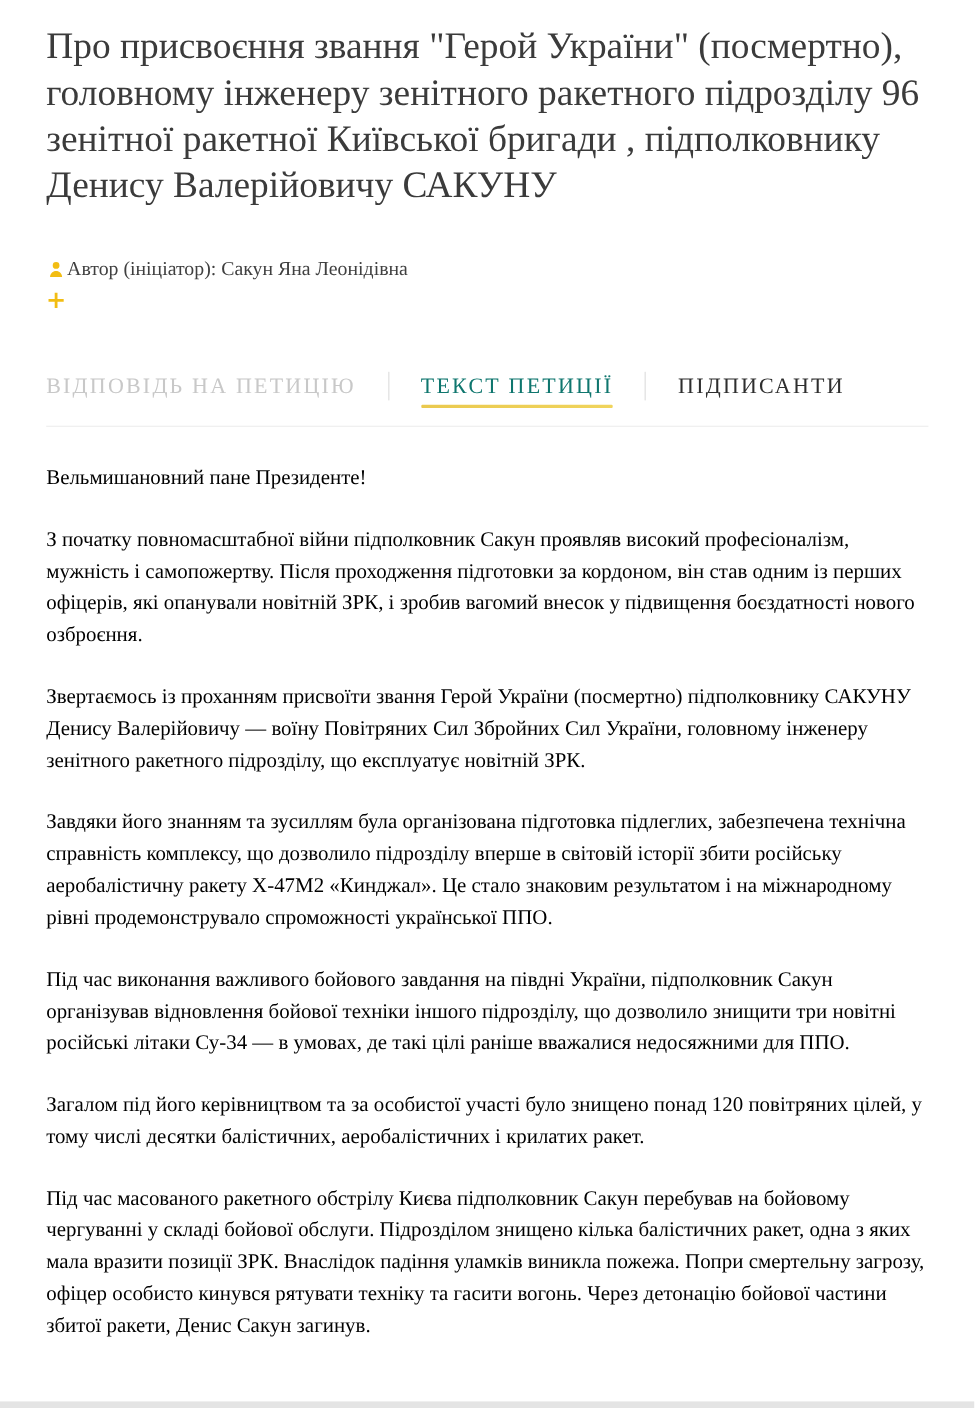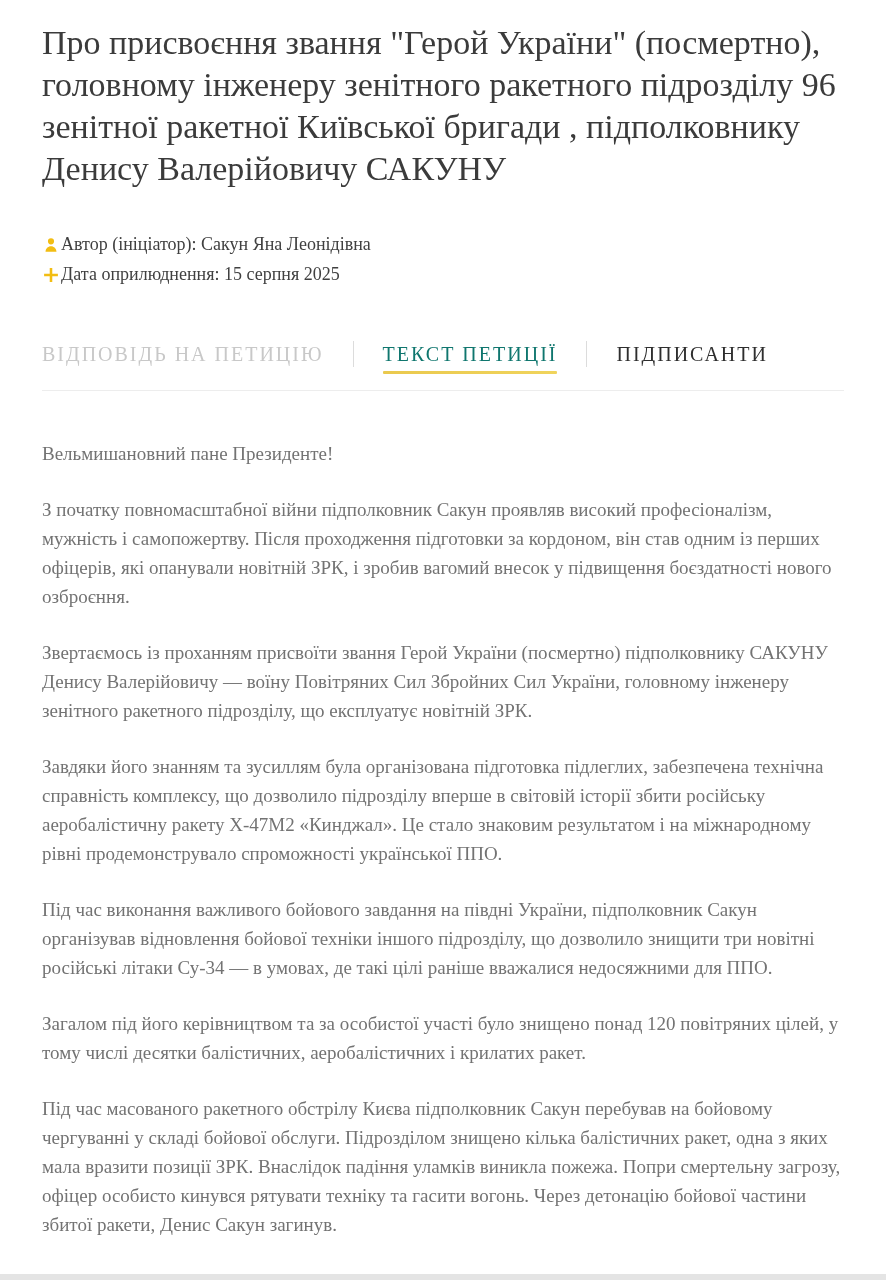--- a/index.html
+++ b/index.html
@@ -77,25 +77,25 @@
 
   
   .section-divider {
     margin-top: 23px;
     height: 1px;
     background: #ededed;
   }
 
   
   .petition-body {
-    margin-top: 48px;
+    margin-top: 32px;
     max-width: 802px;
     font-size: 19px;
     line-height: 29px;
-    color: #737373;
+    color: #000000;
   }
   .petition-body p { margin: 0 0 27px 0; }
 
   
   .bottom-edge {
     position: absolute;
     left: 0; right: 0; bottom: 0;
     height: 6px;
     background: #e4e4e4;
   }
@@ -116,21 +116,20 @@
           </svg>
         </span>
         <span>Автор (ініціатор): Сакун Яна Леонідівна</span>
       </div>
       <div class="meta-row">
         <span class="meta-icon">
           <svg viewBox="0 0 24 24" aria-hidden="true">
             <path d="M10.3 2.8h3.4v7.5h7.5v3.4h-7.5v7.5h-3.4v-7.5H2.8v-3.4h7.5z"></path>
           </svg>
         </span>
-        <span>Дата оприлюднення: 15 серпня 2025</span>
       </div>
     </div>
 
     <nav class="tabs">
       <span class="tab tab-muted">ВІДПОВІДЬ НА ПЕТИЦІЮ</span>
       <span class="tab-divider"></span>
       <span class="tab tab-active">ТЕКСТ ПЕТИЦІЇ</span>
       <span class="tab-divider"></span>
       <span class="tab tab-normal">ПІДПИСАНТИ</span>
     </nav>

